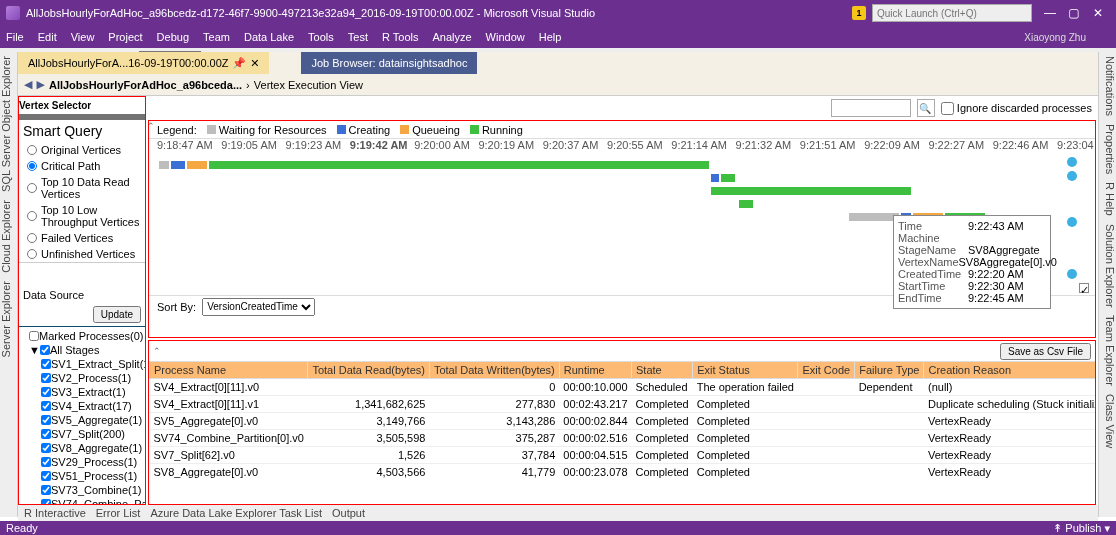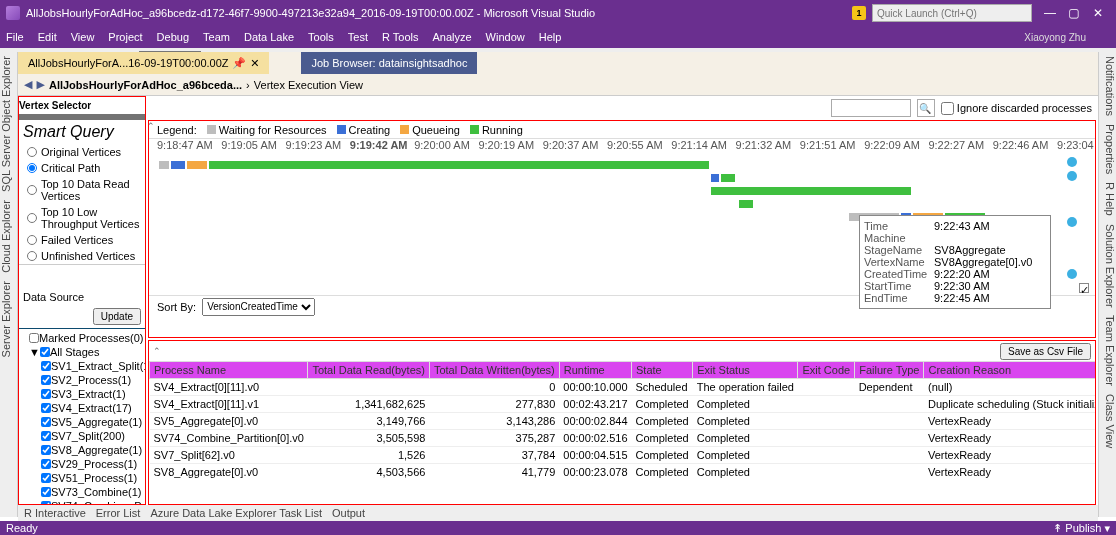--- a/index.html
+++ b/index.html
@@ -23,21 +23,21 @@
 .main { position: absolute; left: 18px; right: 18px; top: 52px; bottom: 30px; display:flex; flex-direction:column; }
 .doctabs { height: 22px; background: #f5f0e6; display: flex; align-items: stretch; }
 .doctabs .tab { padding: 0 10px; display: flex; align-items: center; gap: 4px; font-size: 10px; }
 .doctabs .tab.active { background: #f5e0a0; }
 .doctabs .tab.inactive { background: #4a5b8f; color: #fff; margin-left: 32px; }
 .breadcrumb { height: 22px; background: #f5f0e6; border-bottom: 1px solid #ccc; display:flex;align-items:center;padding:0 6px;gap:4px;font-size:10px; }
 .breadcrumb .navicon { color:#4a5b8f; }
 .content { flex:1; display:flex; overflow:hidden; }
 .vertex-selector { width: 128px; border: 1px solid red; display:flex;flex-direction:column;overflow:hidden; }
 .vertex-selector .hdr { font-weight: bold; padding: 3px 0; border-bottom: 6px solid #737373; font-size:10px; }
-.vertex-selector .section { padding: 3px 4px; font-size:16px;font-style:italic; }
+.vertex-selector .section { padding: 3px 4px; font-size:14px; }
 .vertex-selector .radio { display:flex;align-items:center;gap:4px;padding:2px 0 2px 8px;font-size:10px; }
 .vertex-selector .radio input { width:10px;height:10px; }
 .vertex-selector .ds { display:flex;align-items:center;justify-content:space-between;padding:3px 4px;border-top:1px solid #ccc;border-bottom:1px solid #0c4a6e; }
 .vertex-selector .ds button { font-size:10px;padding:1px 6px;margin-top:40px; }
 .vertex-selector .tree { flex:1;overflow:auto;padding:2px 4px; }
 .vertex-selector .tree .item { display:flex;align-items:center;gap:0;font-size:10px;padding:1px 0 1px 6px;white-space:nowrap; }
 .vertex-selector .tree .item.child { padding-left:18px; }
 .vertex-selector .tree input[type=checkbox] { width:10px;height:10px; }
 .right-pane { flex:1;display:flex;flex-direction:column;overflow:hidden; }
 .searchrow { height:24px;display:flex;align-items:center;justify-content:flex-end;padding:0 6px;gap:6px; }
@@ -45,34 +45,34 @@
 .searchrow .mag { width:18px;height:18px;border:1px solid #aaa;display:flex;align-items:center;justify-content:center;font-size:10px; }
 .searchrow label { display:flex;align-items:center;gap:3px;font-size:10px; }
 .gantt-wrap { border:1px solid red; margin:0 2px 2px 2px; position:relative; height:218px; }
 .gantt-wrap .expand { position:absolute;left:-2px;top:0;font-size:9px;color:#666; }
 .legend { height:18px;display:flex;align-items:center;gap:10px;padding:0 8px;font-size:10px;border-bottom:1px solid #ddd; }
 .legend .sw { width:9px;height:9px;display:inline-block;margin-right:3px; }
 .timescale { height:16px;display:flex;padding-left:8px;font-size:9px;color:#555; position:relative; }
 .timescale span { position:absolute; }
 .gantt-body { position:relative;height:140px;background:#fff; }
 .bar { position:absolute;height:8px; }
-.tooltip { position:absolute;right:44px;top:60px;width:192px;background:#fff;border:1px solid #888;padding:4px;font-size:9px;z-index:10; }
+.tooltip { position:absolute;right:44px;top:60px;width:158px;background:#fff;border:1px solid #888;padding:4px;font-size:9px;z-index:10; }
 .tooltip .row { display:flex; }
 .tooltip .row .k { width:70px;color:#555; }
 .slider-track { position:absolute;right:6px;top:2px;bottom:2px;width:28px; }
 .slider-track .dot { position:absolute;right:12px;width:10px;height:10px;border-radius:50%;background:#3cb0e2; }
 .slider-track .chk { position:absolute;right:0;width:10px;height:10px;border:1px solid #888; }
 .sortrow { height:22px;display:flex;align-items:center;padding:0 8px;gap:6px;font-size:10px;border-top:1px solid #ddd; }
 .sortrow select { font-size:10px;height:18px; }
 .table-wrap { border:1px solid red;margin:0 2px;flex:1;display:flex;flex-direction:column;overflow:hidden; }
 .table-toolbar { height:20px;display:flex;justify-content:flex-end;align-items:center;padding:0 4px; }
 .table-toolbar button { font-size:10px;padding:1px 6px; }
 .grid { flex:1;overflow:auto; }
 .grid table { border-collapse:collapse;width:100%;font-size:9.5px; }
-.grid th { text-align:left;padding:2px 4px;border:1px solid #ddd;background:#d946ef;white-space:nowrap;font-weight:normal;color:#333; }
+.grid th { text-align:left;padding:2px 4px;border:1px solid #ddd;background:#fdba74;white-space:nowrap;font-weight:normal;color:#333; }
 .grid td { padding:2px 4px;border-top:1px solid #eee;white-space:nowrap; }
 .grid td.num { text-align:right; }
 .bottom-tabs { position:absolute;left:18px;right:18px;bottom:14px;height:16px;background:#eee;display:flex;align-items:center;gap:10px;padding:0 6px;font-size:10px;color:#444; }
 .statusbar { position:absolute;left:0;right:0;bottom:0;height:14px;background:#6a2f8f;color:#fff;display:flex;align-items:center;padding:0 6px;font-size:10px;justify-content:space-between; }
 </style>
 </head>
 <body>
 
 <div class="titlebar">
   <div class="vsicon"></div>

